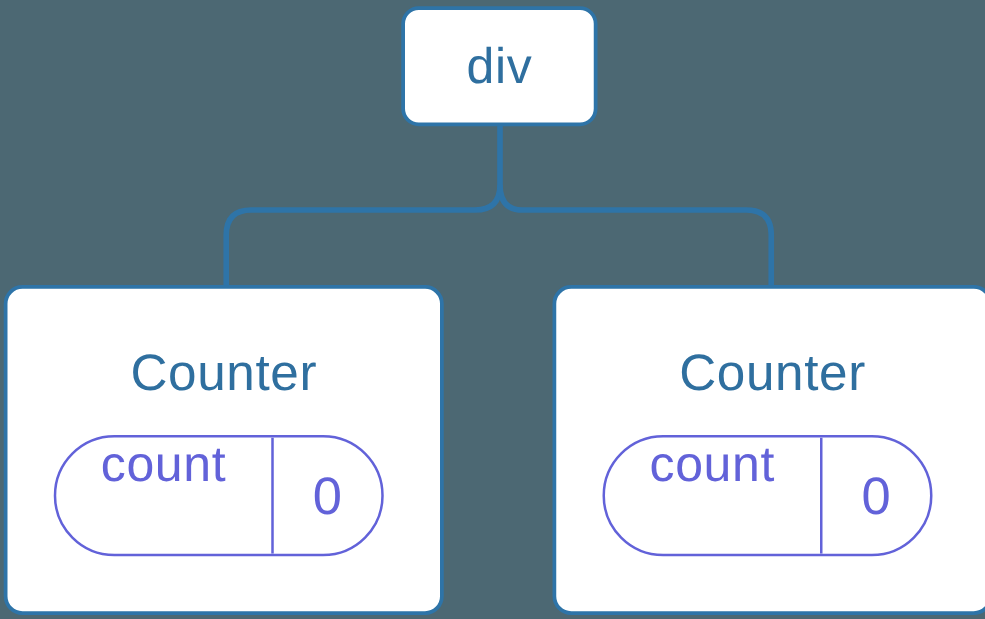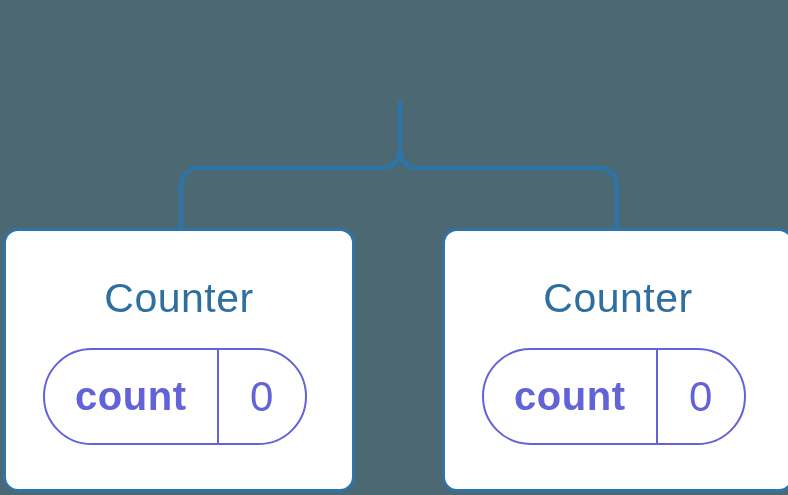--- a/index.html
+++ b/index.html
@@ -74,23 +74,22 @@
     border-radius: 60px;
     box-sizing: border-box;
     display: flex;
     align-items: stretch;
     background: #ffffff;
     overflow: hidden;
   }
   .state-key-cell {
     flex: 0 0 66%;
     display: flex;
-    align-items: center;
+    align-items: flex-start;
     justify-content: center;
-    font-weight: bold;
   }
   .state-value-cell {
     flex: 1 1 auto;
     border-left: 2px solid #6262D9;
     display: flex;
     align-items: center;
     justify-content: center;
   }
   .state-key {
     font-size: 40px;
@@ -105,20 +104,23 @@
 </head>
 <body>
 
 <div class="stage">
 
   <svg class="connectors" viewBox="0 0 788 495" xmlns="http://www.w3.org/2000/svg">
     <path d="M 400 100 L 400 148 Q 400 168 380 168 L 201 168 Q 181 168 181 188 L 181 229" fill="none" stroke="#2E74A8" stroke-width="4.5"></path>
     <path d="M 400 148 Q 400 168 418 168 L 597 168 Q 617 168 617 188 L 617 229" fill="none" stroke="#2E74A8" stroke-width="4.5"></path>
   </svg>
 
+  <div class="node root-node">
+    <span class="root-label">div</span>
+  </div>
 
   <div class="node counter-node counter-left">
     <div class="counter-title">Counter</div>
     <div class="state-pill">
       <div class="state-key-cell">
         <span class="state-key">count</span>
       </div>
       <div class="state-value-cell">
         <span class="state-value">0</span>
       </div>

